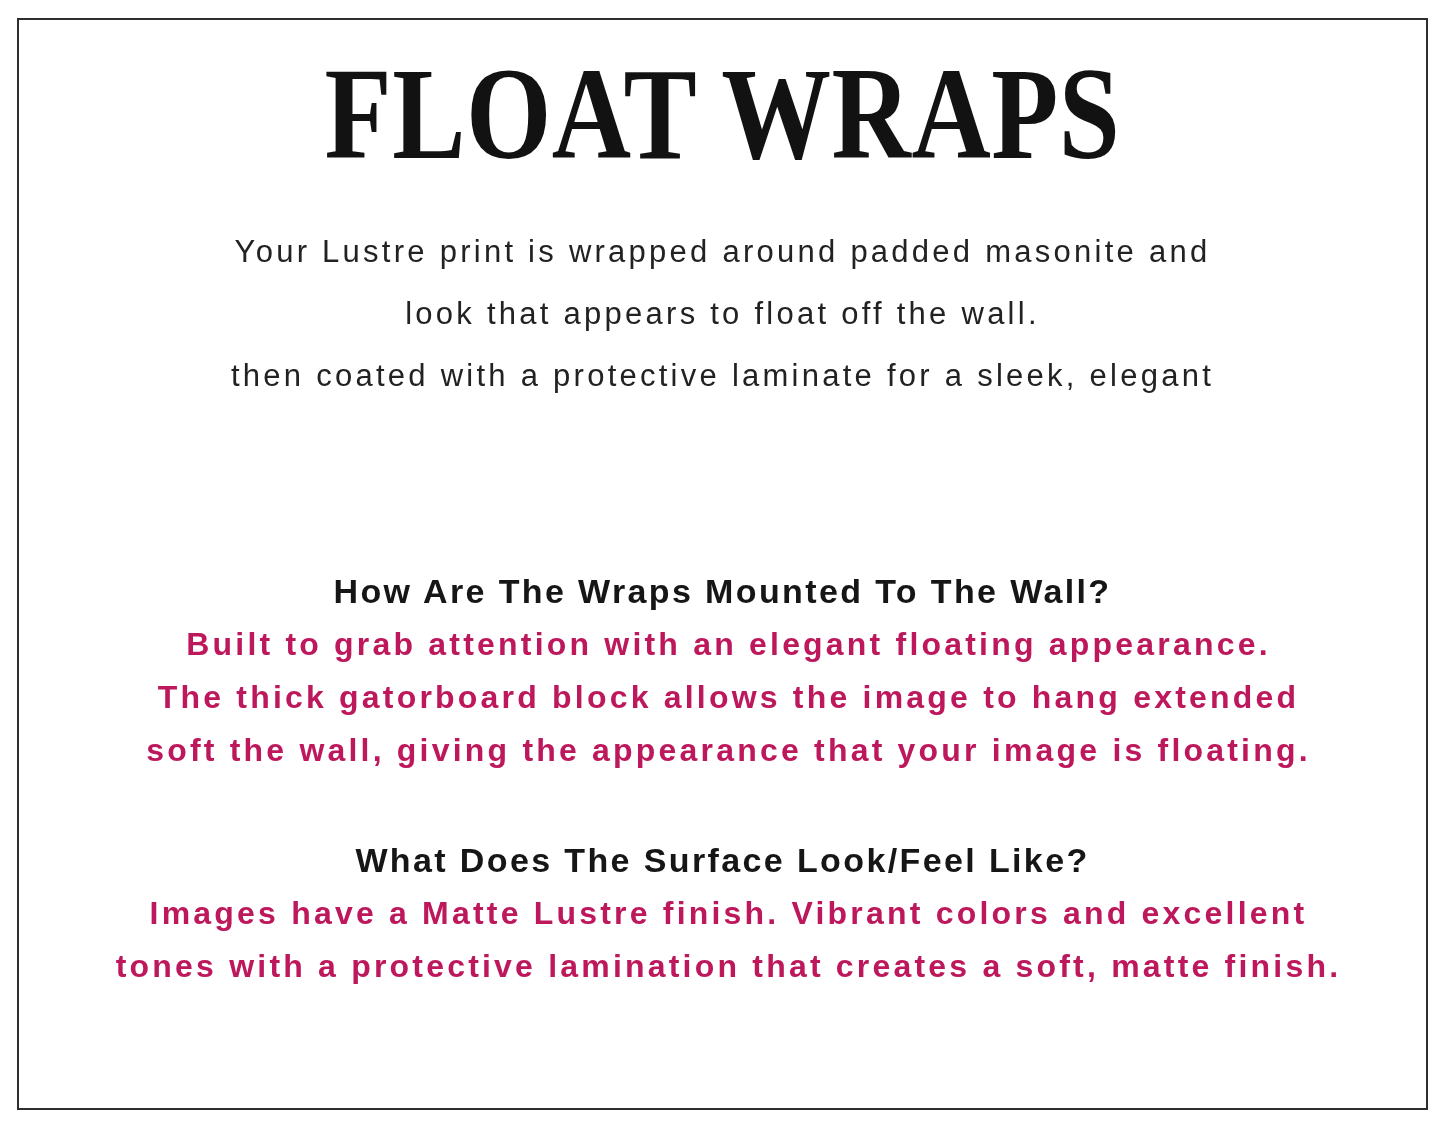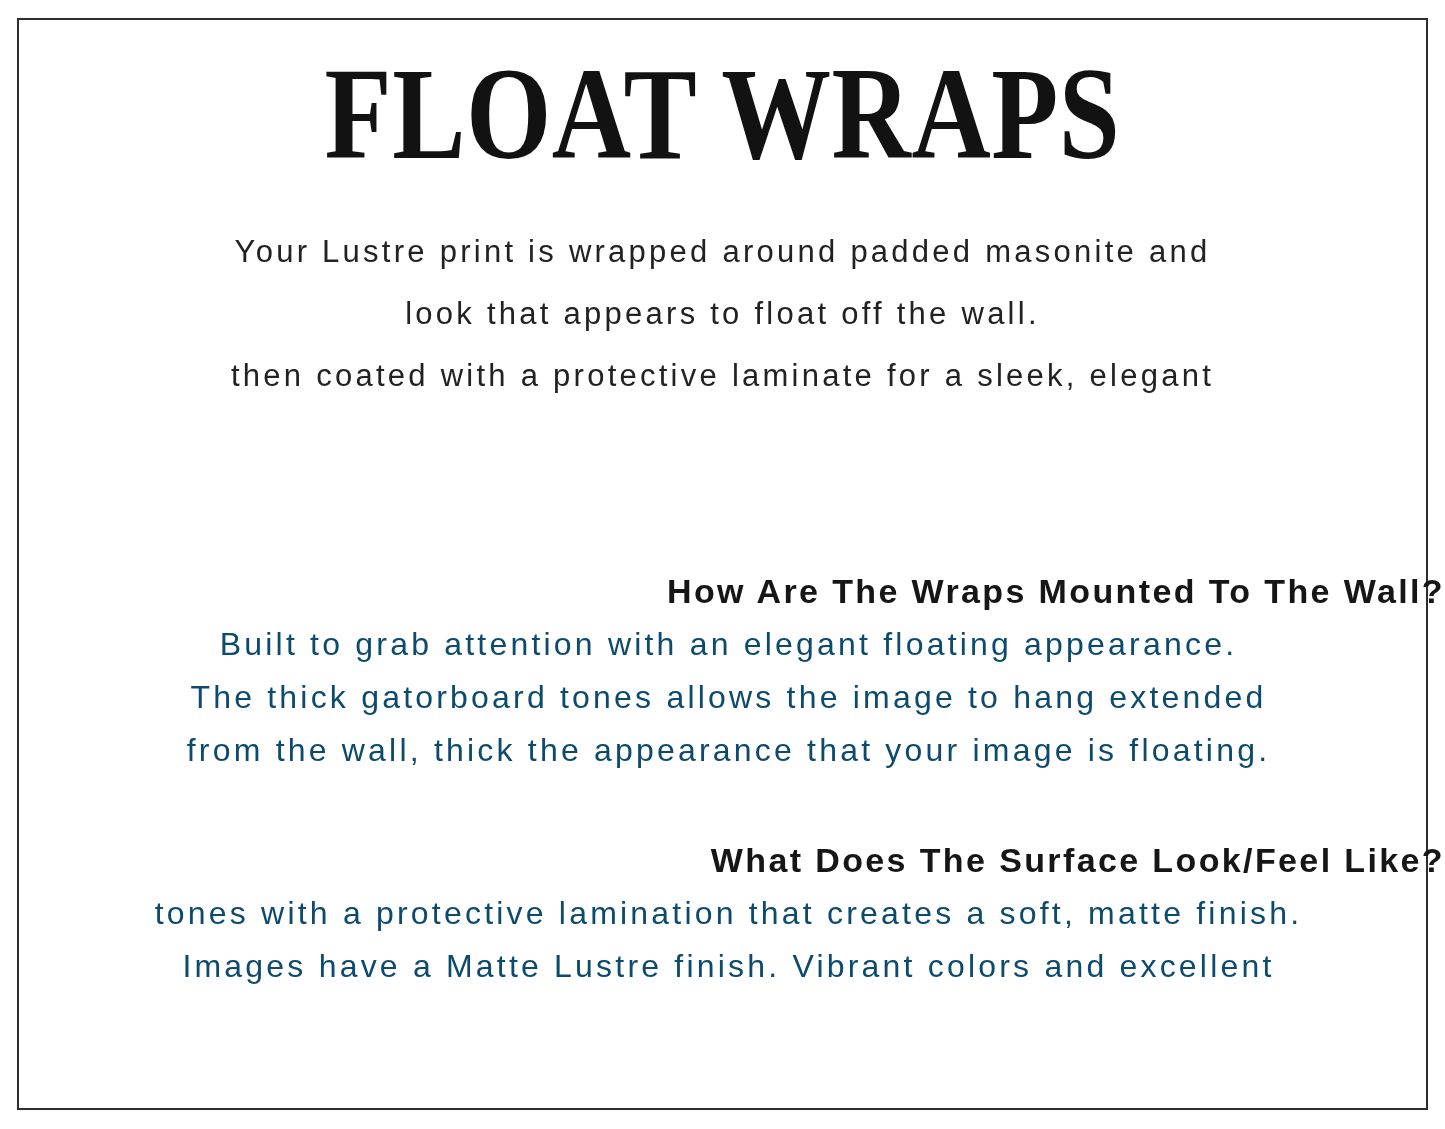--- a/index.html
+++ b/index.html
@@ -57,28 +57,27 @@
   }
   .section + .section {
     margin-top: 57px;
   }
   .section-heading {
     font-weight: 700;
     font-size: 34px;
     line-height: 53px;
     letter-spacing: 0.07em;
     color: #161616;
-    text-align: right;
   }
   .section-body {
     font-size: 32px;
     line-height: 53px;
     letter-spacing: 0.1em;
-    font-weight: 400;
-    color: #0c4a6e;
+    font-weight: 700;
+    color: #be185d;
     margin-left: 12px;
   }
   .line {
     white-space: nowrap;
   }
 </style>
 </head>
 <body>
 
 <div class="frame"></div>
@@ -92,28 +91,28 @@
     <div class="line">look that appears to float off the wall.</div>
     <div class="line">then coated with a protective laminate for a sleek, elegant</div>
   </div>
 
   <div class="sections">
 
     <div class="section">
       <div class="section-heading">How Are The Wraps Mounted To The Wall?</div>
       <div class="section-body">
         <div class="line">Built to grab attention with an elegant floating appearance.</div>
-        <div class="line">The thick gatorboard tones allows the image to hang extended</div>
-        <div class="line">from the wall, thick the appearance that your image is floating.</div>
+        <div class="line">The thick gatorboard block allows the image to hang extended</div>
+        <div class="line">soft the wall, giving the appearance that your image is floating.</div>
       </div>
     </div>
 
     <div class="section">
       <div class="section-heading">What Does The Surface Look/Feel Like?</div>
       <div class="section-body">
+        <div class="line">Images have a Matte Lustre finish. Vibrant colors and excellent</div>
         <div class="line">tones with a protective lamination that creates a soft, matte finish.</div>
-        <div class="line">Images have a Matte Lustre finish. Vibrant colors and excellent</div>
       </div>
     </div>
 
   </div>
 
 </div>
 
 </body></html>

